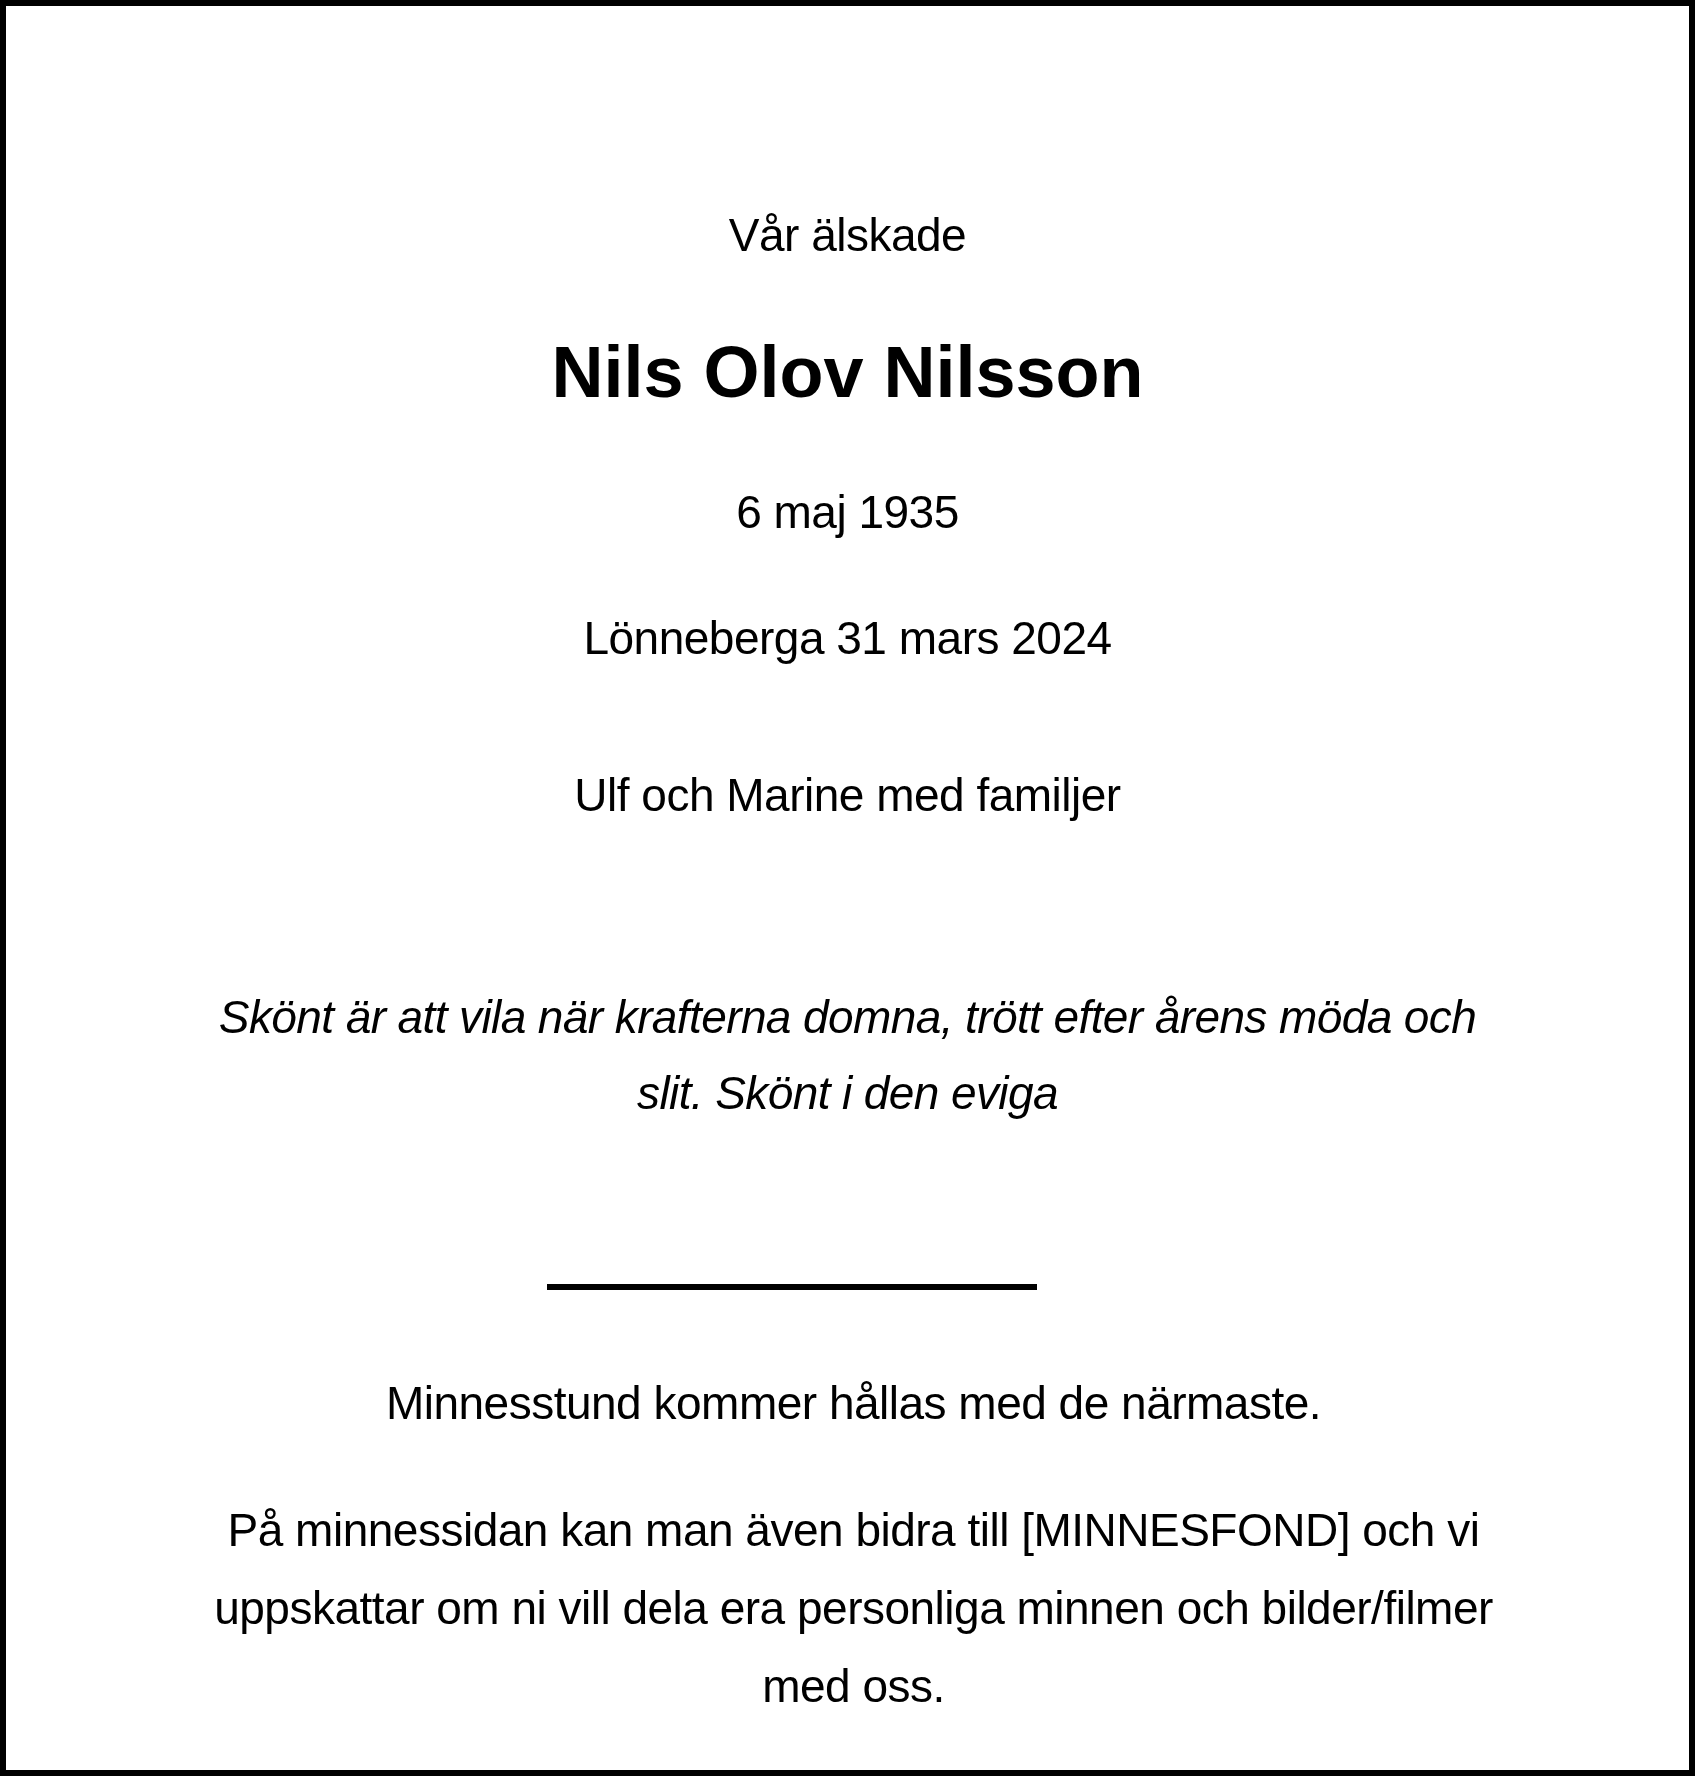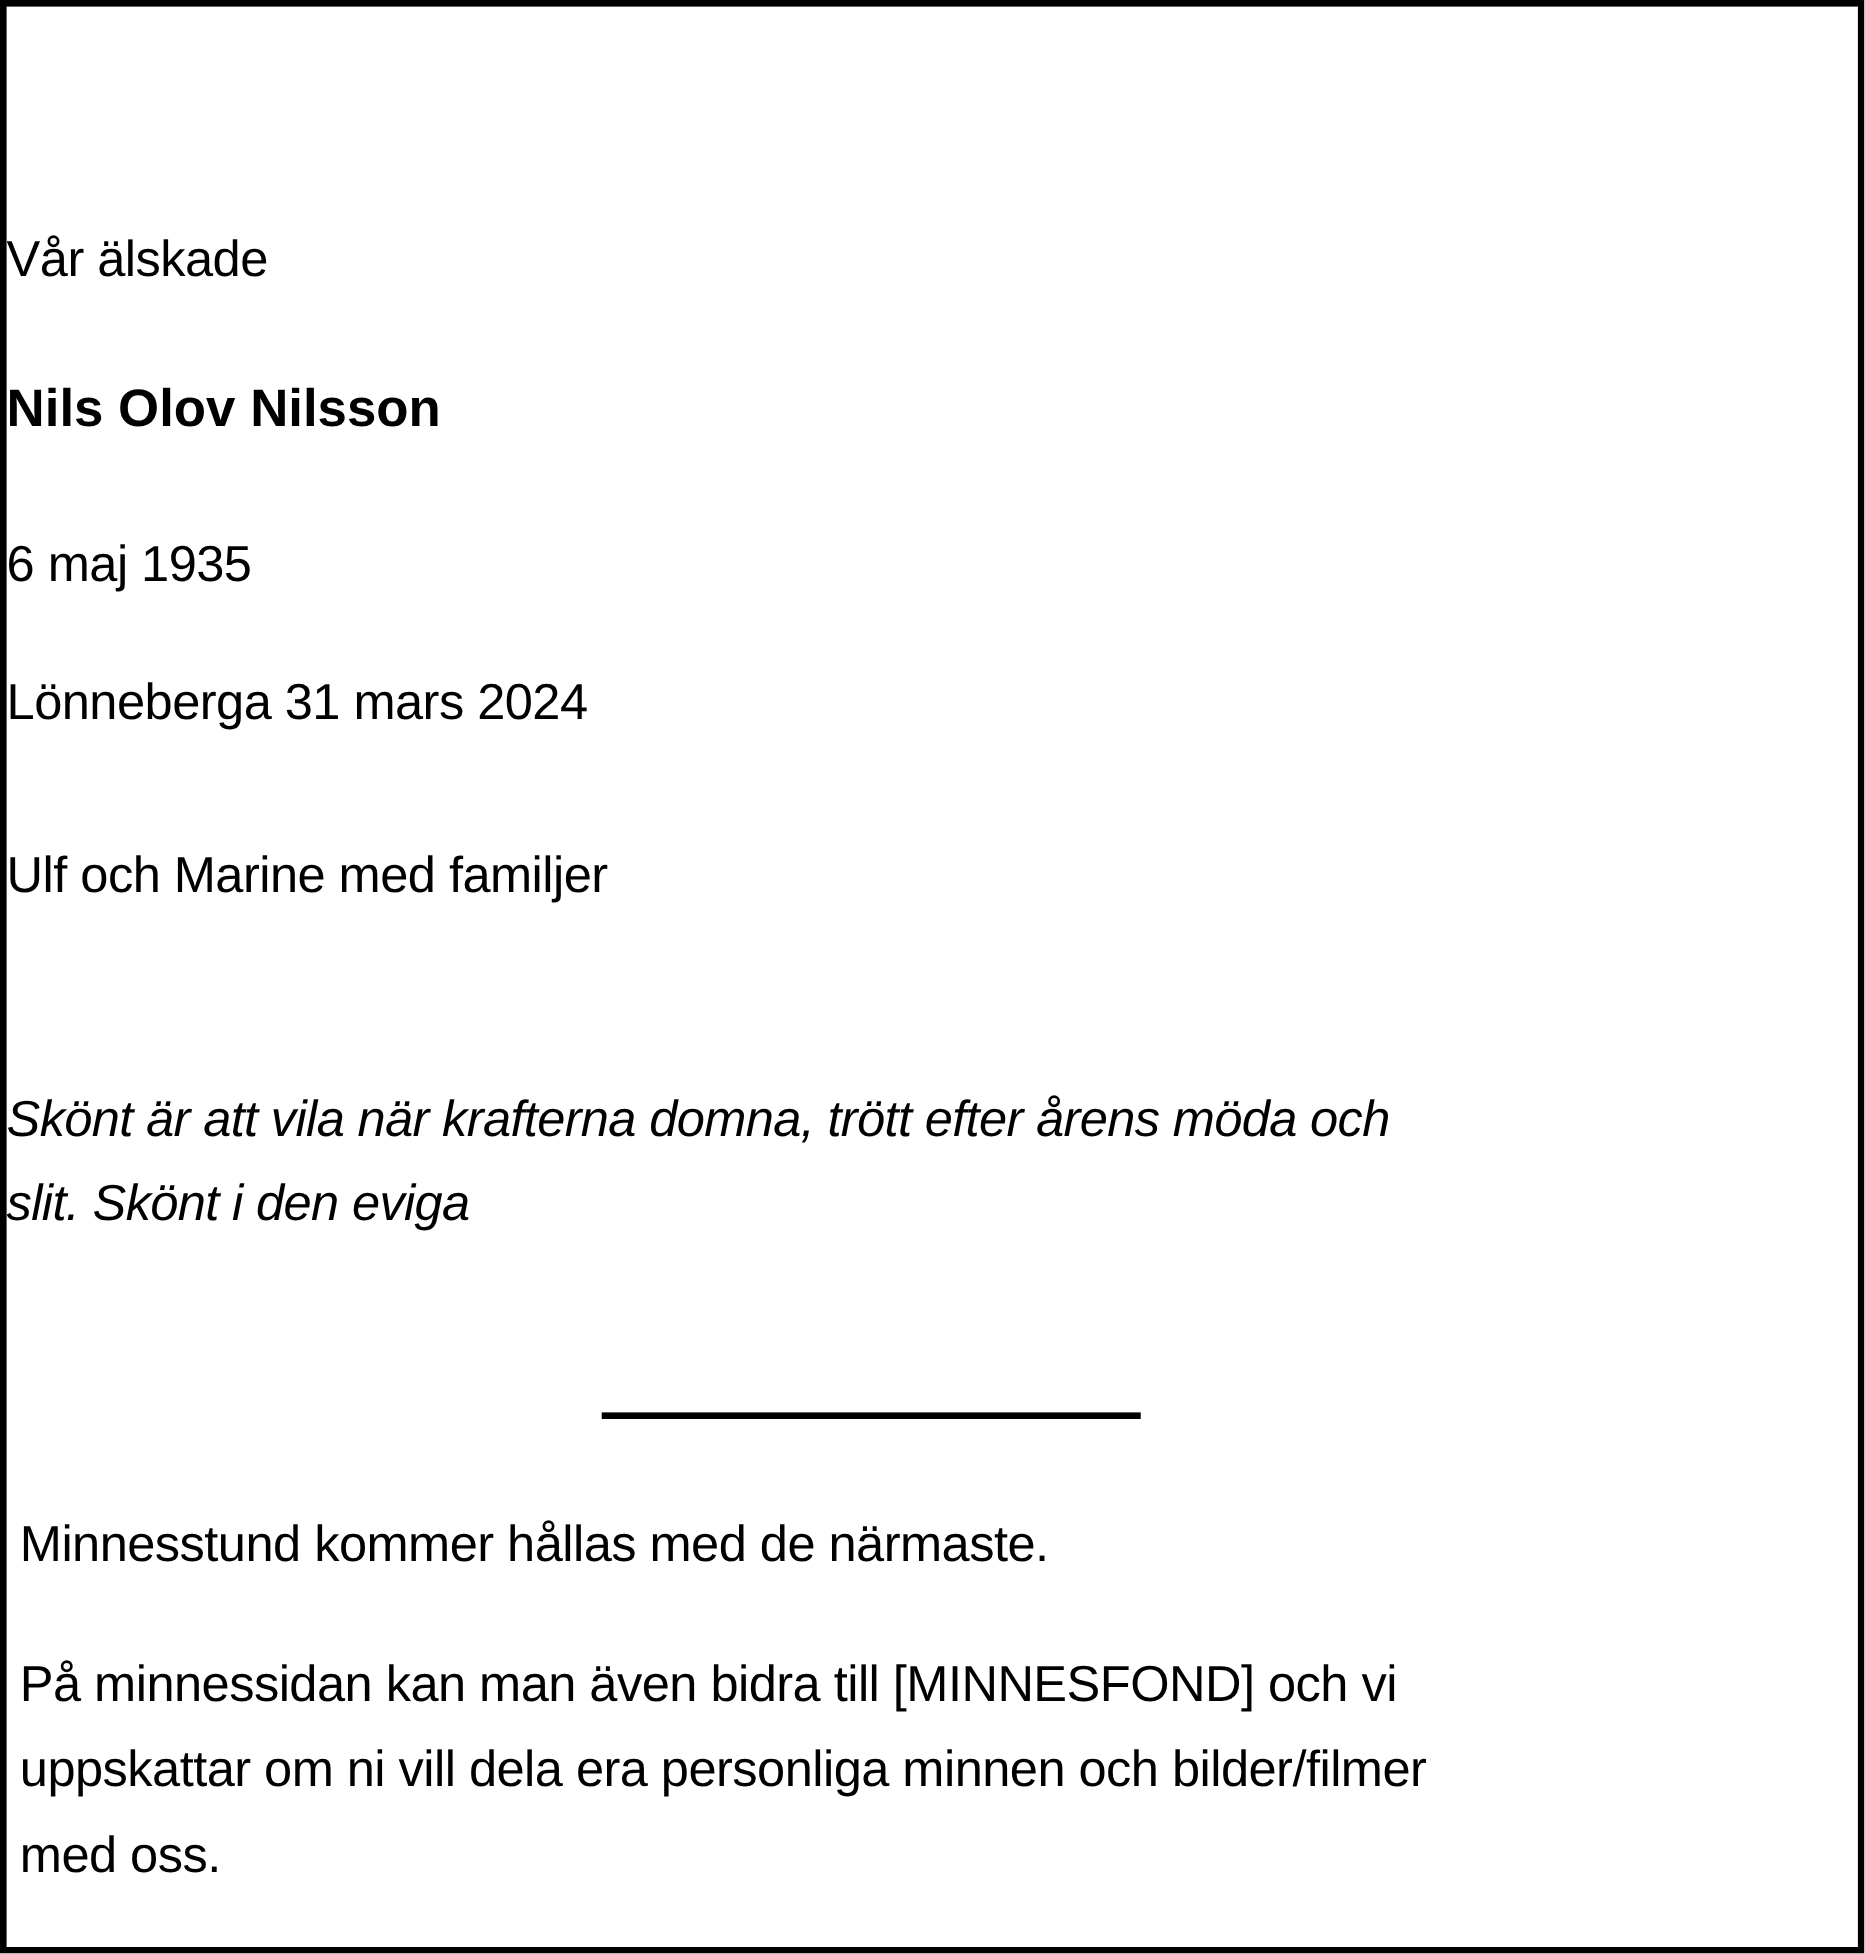--- a/index.html
+++ b/index.html
@@ -15,29 +15,30 @@
       border: 6px solid #000000;
       background: #ffffff;
       overflow: hidden;
       color: #000000;
       font-family: "Liberation Sans", "DejaVu Sans", sans-serif;
     }
     .line {
       position: absolute;
       left: 0;
       right: 0;
+      text-align: center;
       white-space: nowrap;
       height: 80px;
       line-height: 80px;
       margin-top: -40px; 
       font-size: 46px;
       letter-spacing: -0.5px;
     }
     .name {
-      font-size: 48px;
+      font-size: 72px;
       font-weight: bold;
       letter-spacing: 0px;
       height: 90px;
       line-height: 90px;
       margin-top: -45px;
     }
     .poem {
       font-style: italic;
       font-size: 46px;
       letter-spacing: -0.6px;

